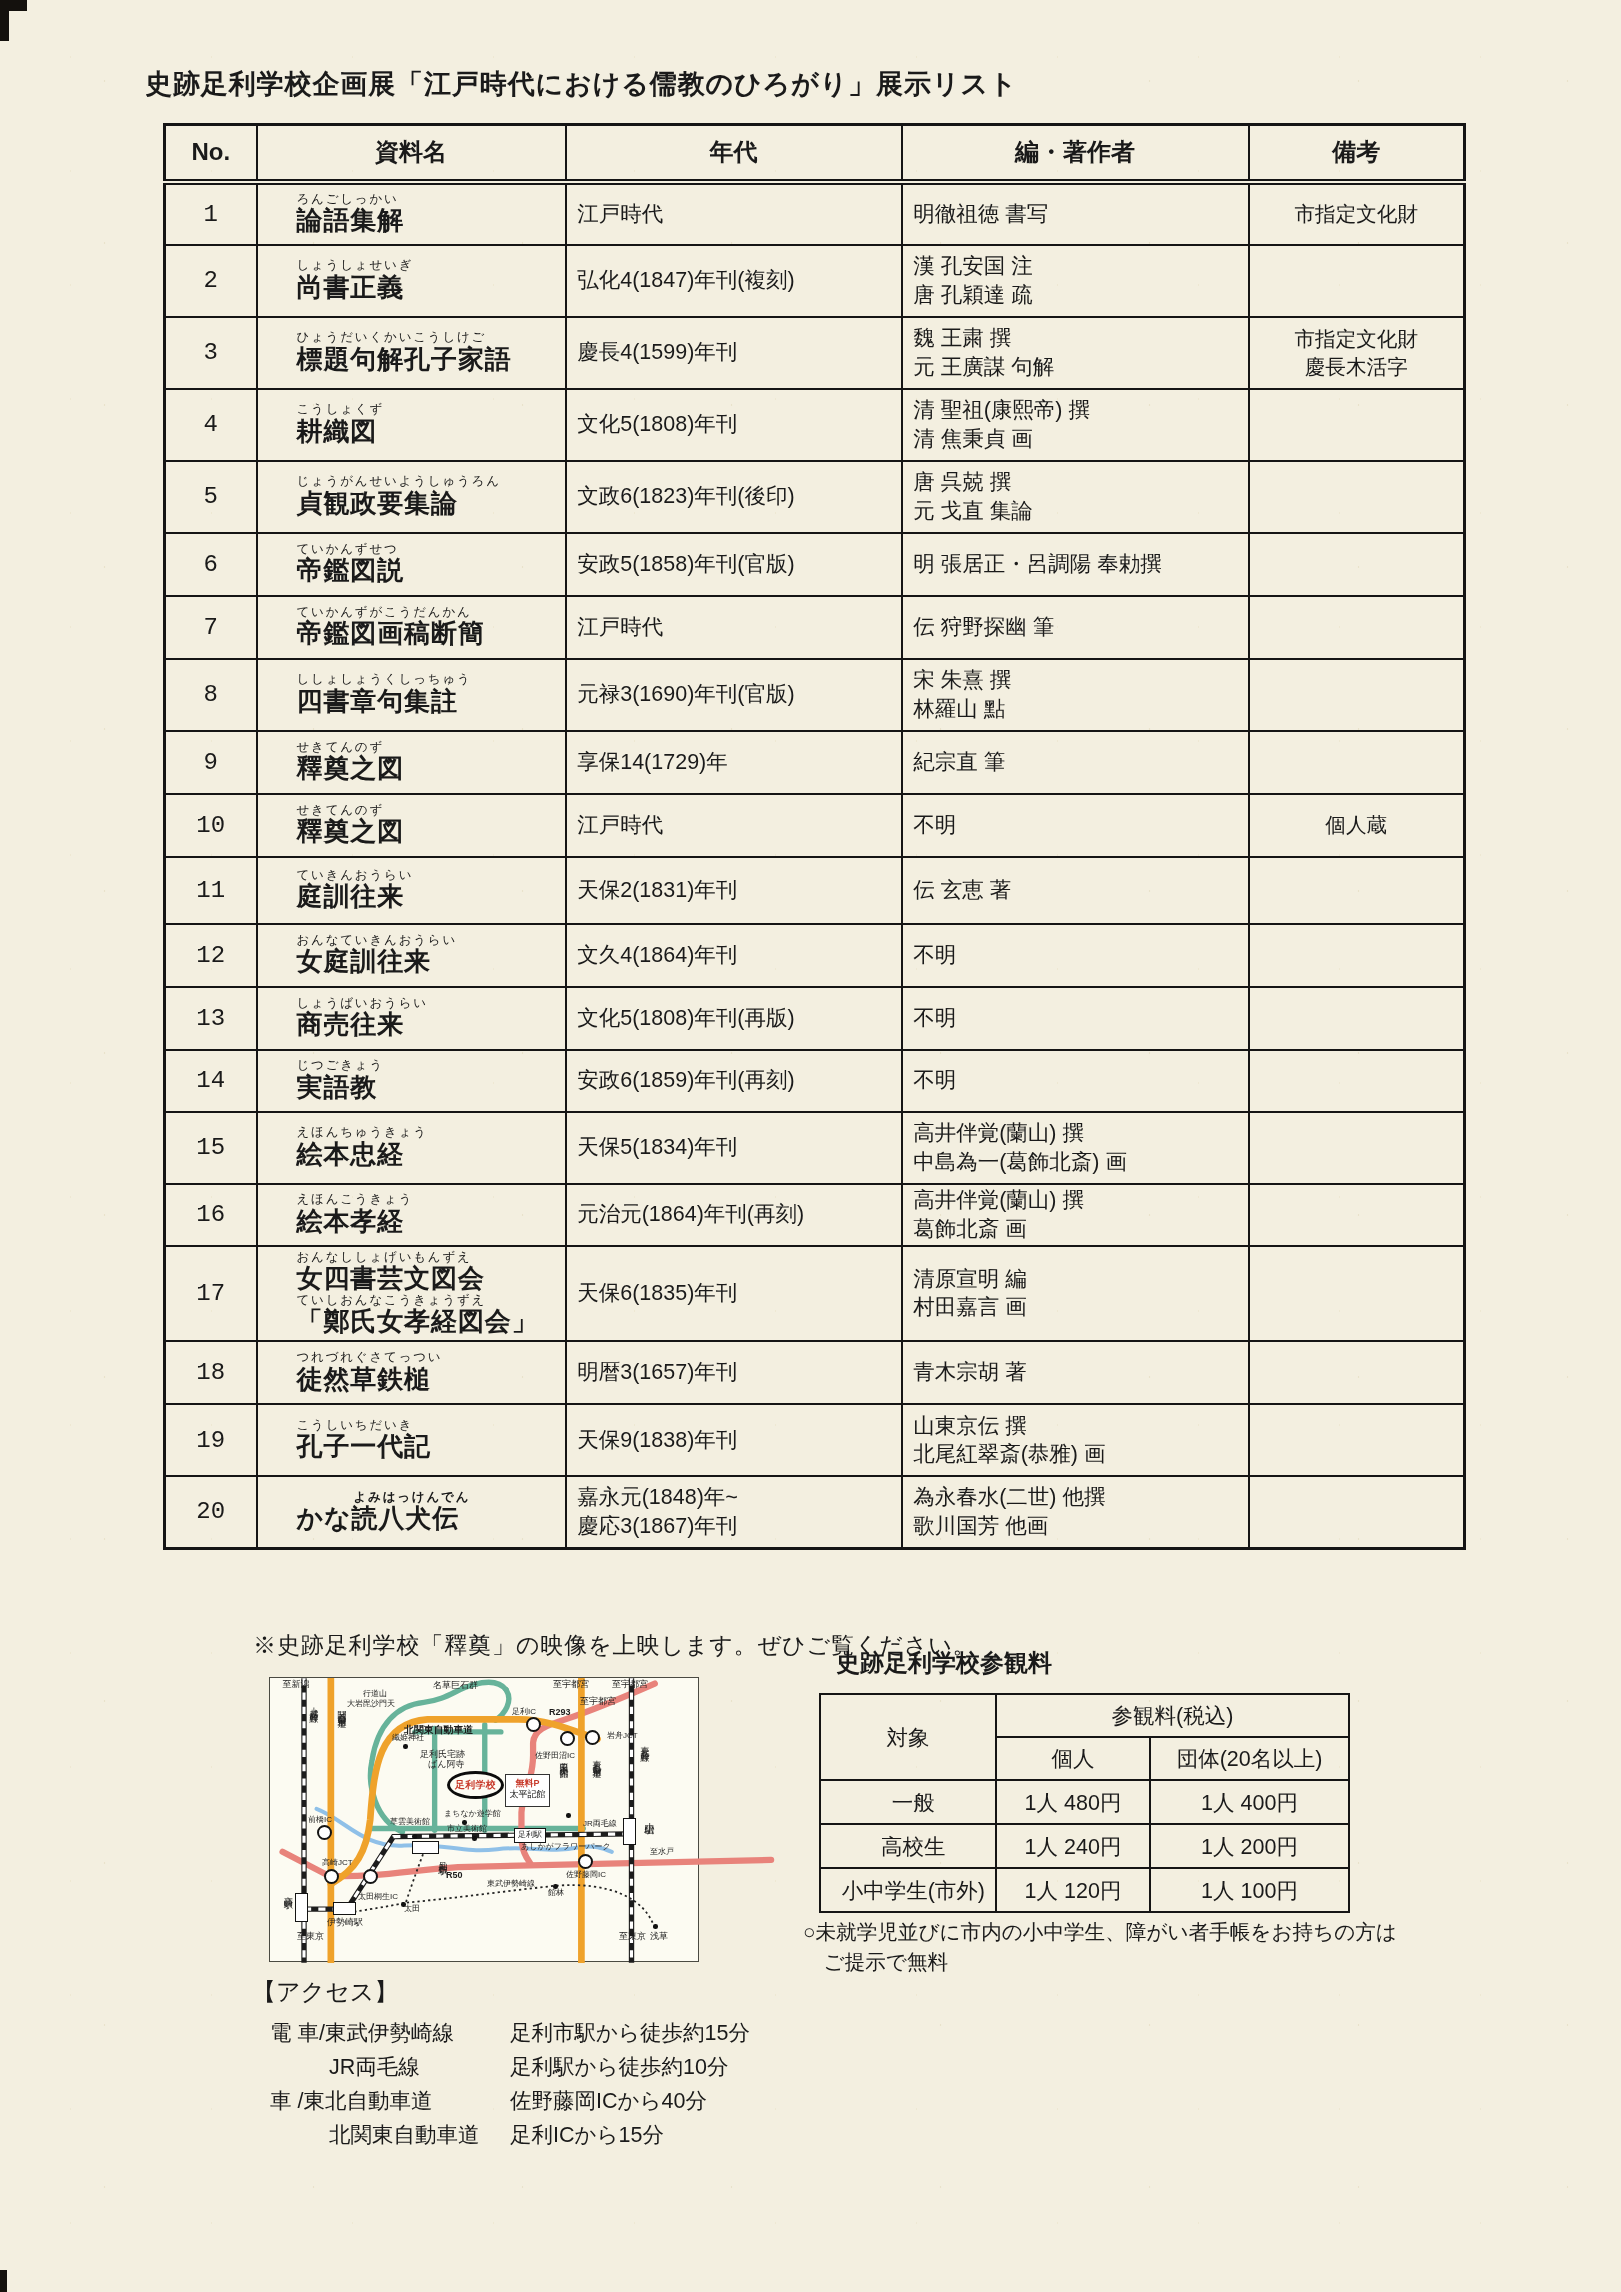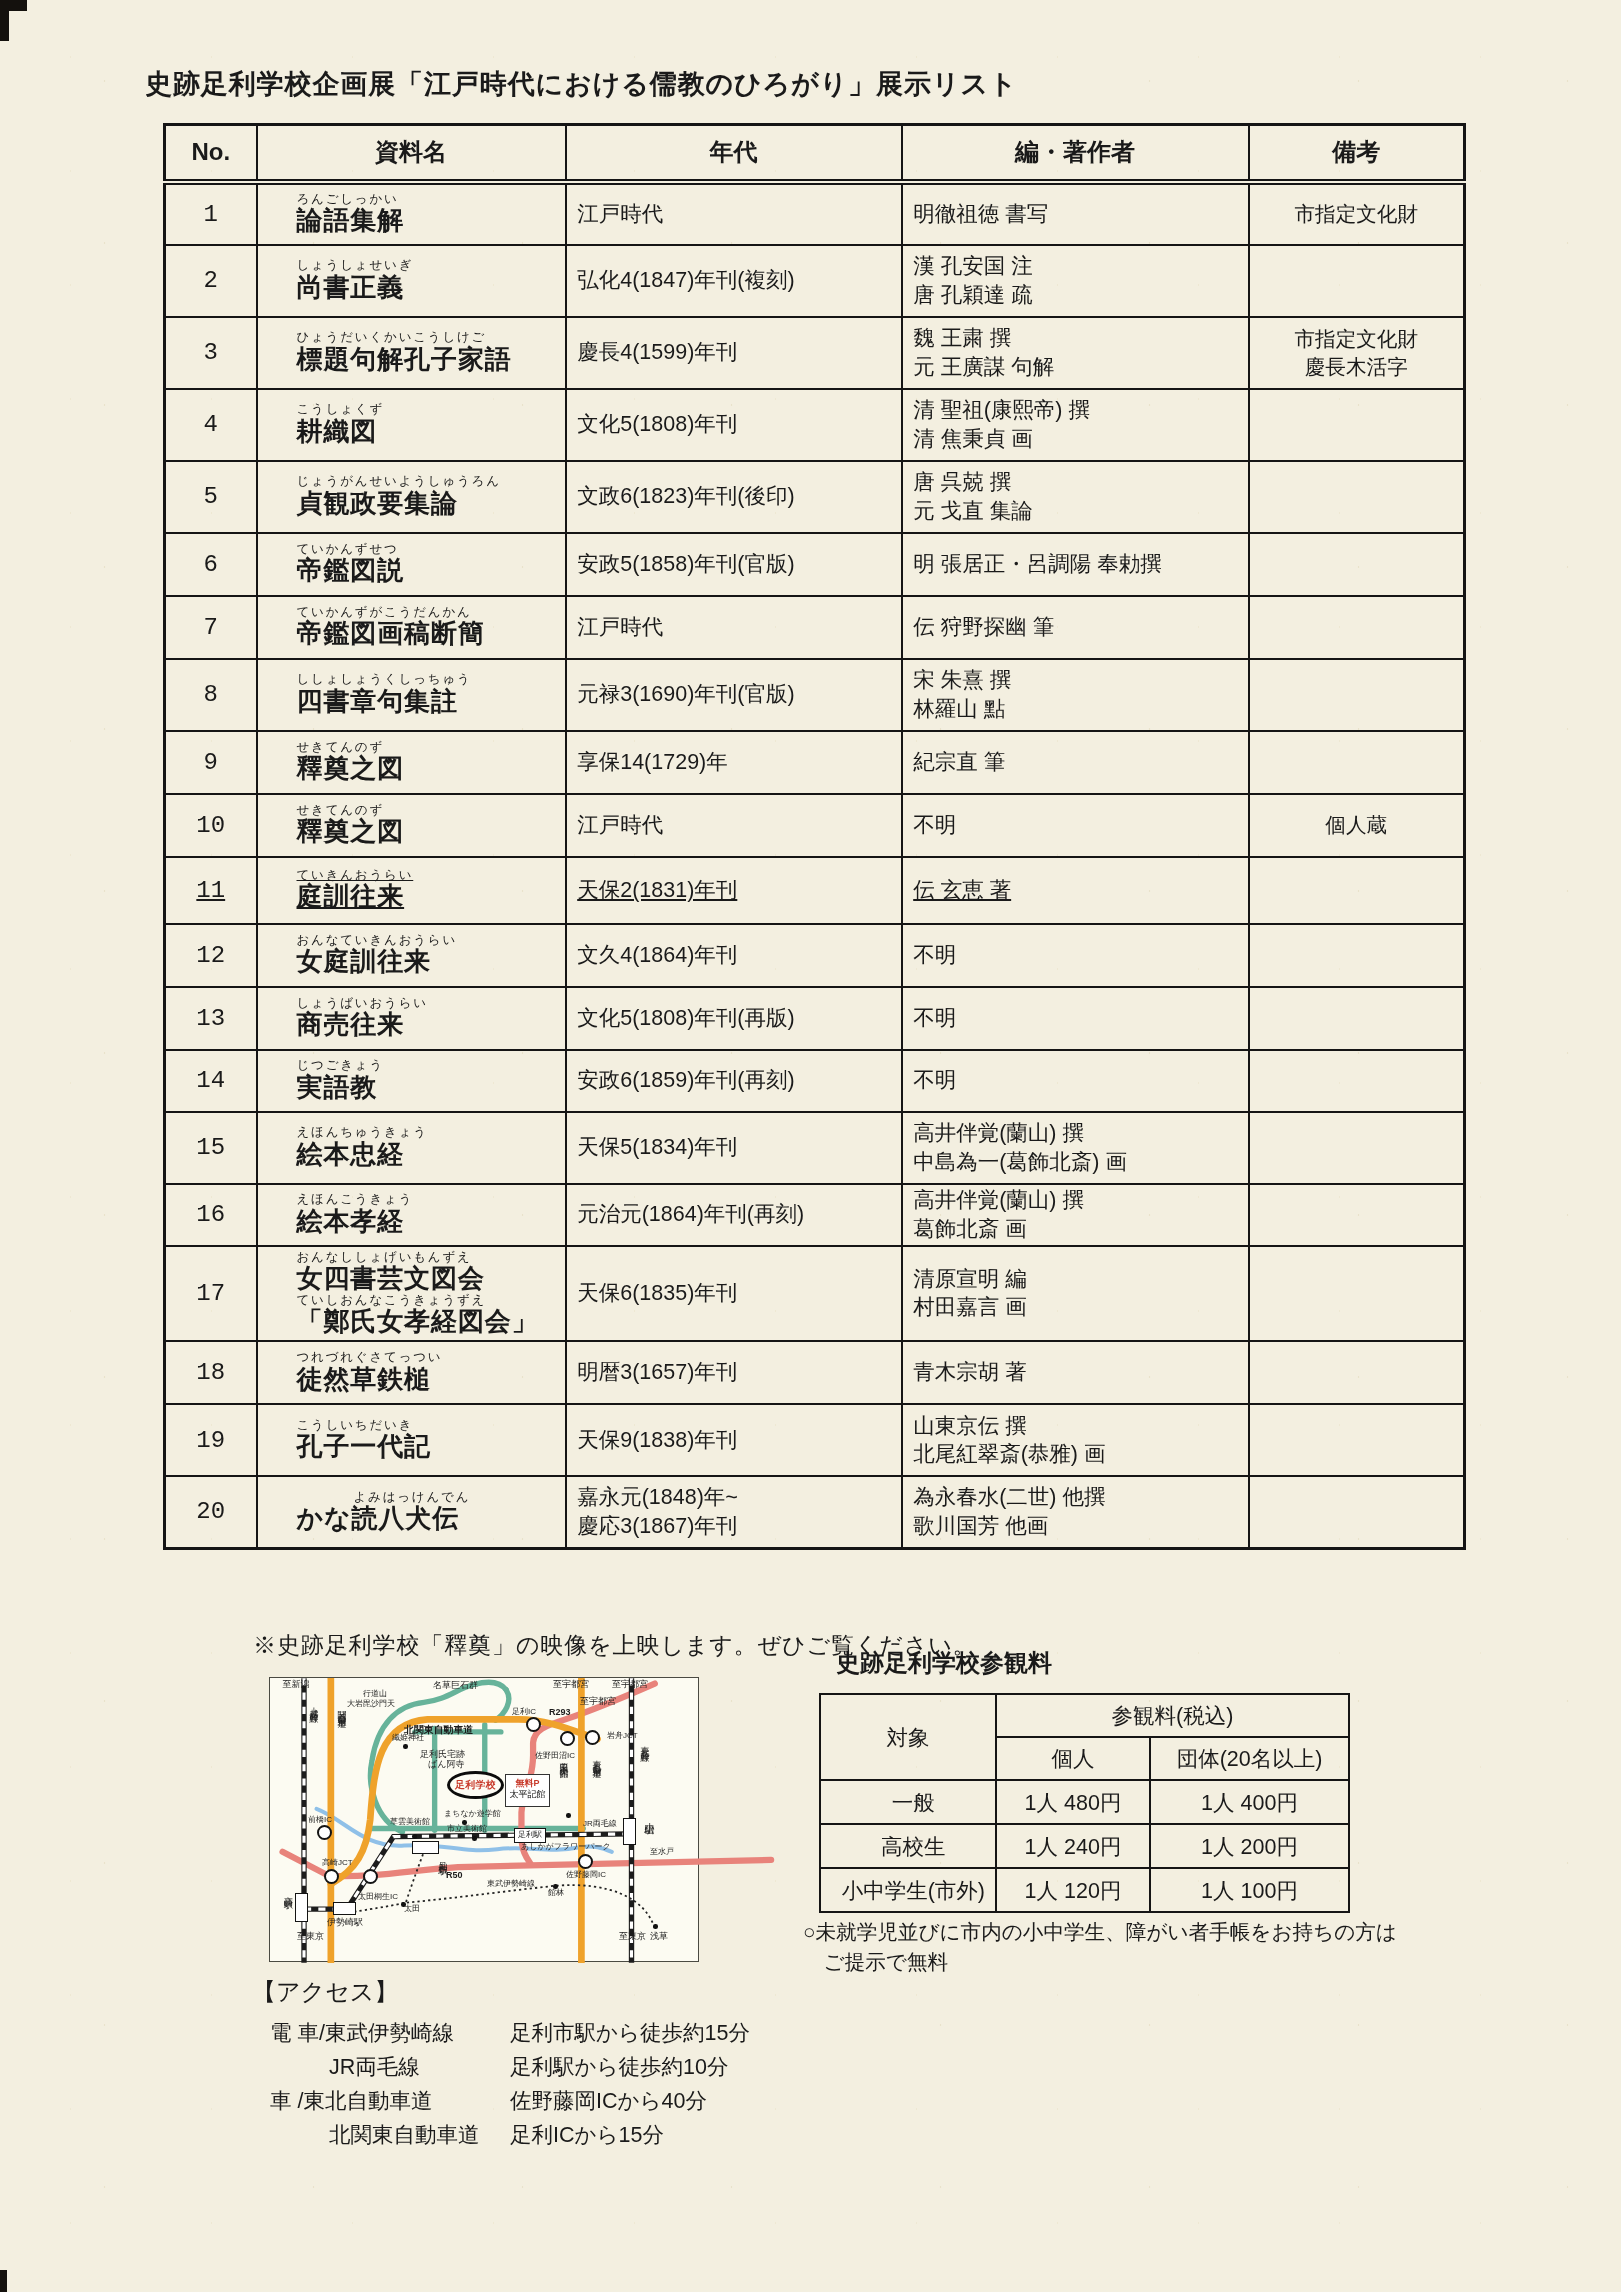--- a/index.html
+++ b/index.html
@@ -237,21 +237,21 @@
           <td class="td-era">
             <div>江戸時代</div>
           </td>
           <td class="td-auth">
             <div>不明</div>
           </td>
           <td class="td-rem">
             <div>個人蔵</div>
           </td>
         </tr>
-        <tr style="height: 67px; text-decoration: underline;">
+        <tr style="height: 67px;">
           <td class="td-no">11</td>
           <td class="td-name">
             <div class="yomi">ていきんおうらい</div>
             <div class="mei">庭訓往来</div>
           </td>
           <td class="td-era">
             <div>天保2(1831)年刊</div>
           </td>
           <td class="td-auth">
             <div>伝 玄恵 著</div>
@@ -372,21 +372,21 @@
           </td>
           <td class="td-auth">
             <div>山東京伝 撰</div>
             <div>北尾紅翠斎(恭雅) 画</div>
           </td>
           <td class="td-rem"></td>
         </tr>
         <tr style="height: 72px;">
           <td class="td-no">20</td>
           <td class="td-name">
-            <div class="yomi" style="padding-left: 57px;">よみはっけんでん</div>
+            <div class="yomi" style="padding-left: 57px; font-weight: bold;">よみはっけんでん</div>
             <div class="mei">かな読八犬伝</div>
           </td>
           <td class="td-era">
             <div>嘉永元(1848)年~</div>
             <div>慶応3(1867)年刊</div>
           </td>
           <td class="td-auth">
             <div>為永春水(二世) 他撰</div>
             <div>歌川国芳 他画</div>
           </td>

